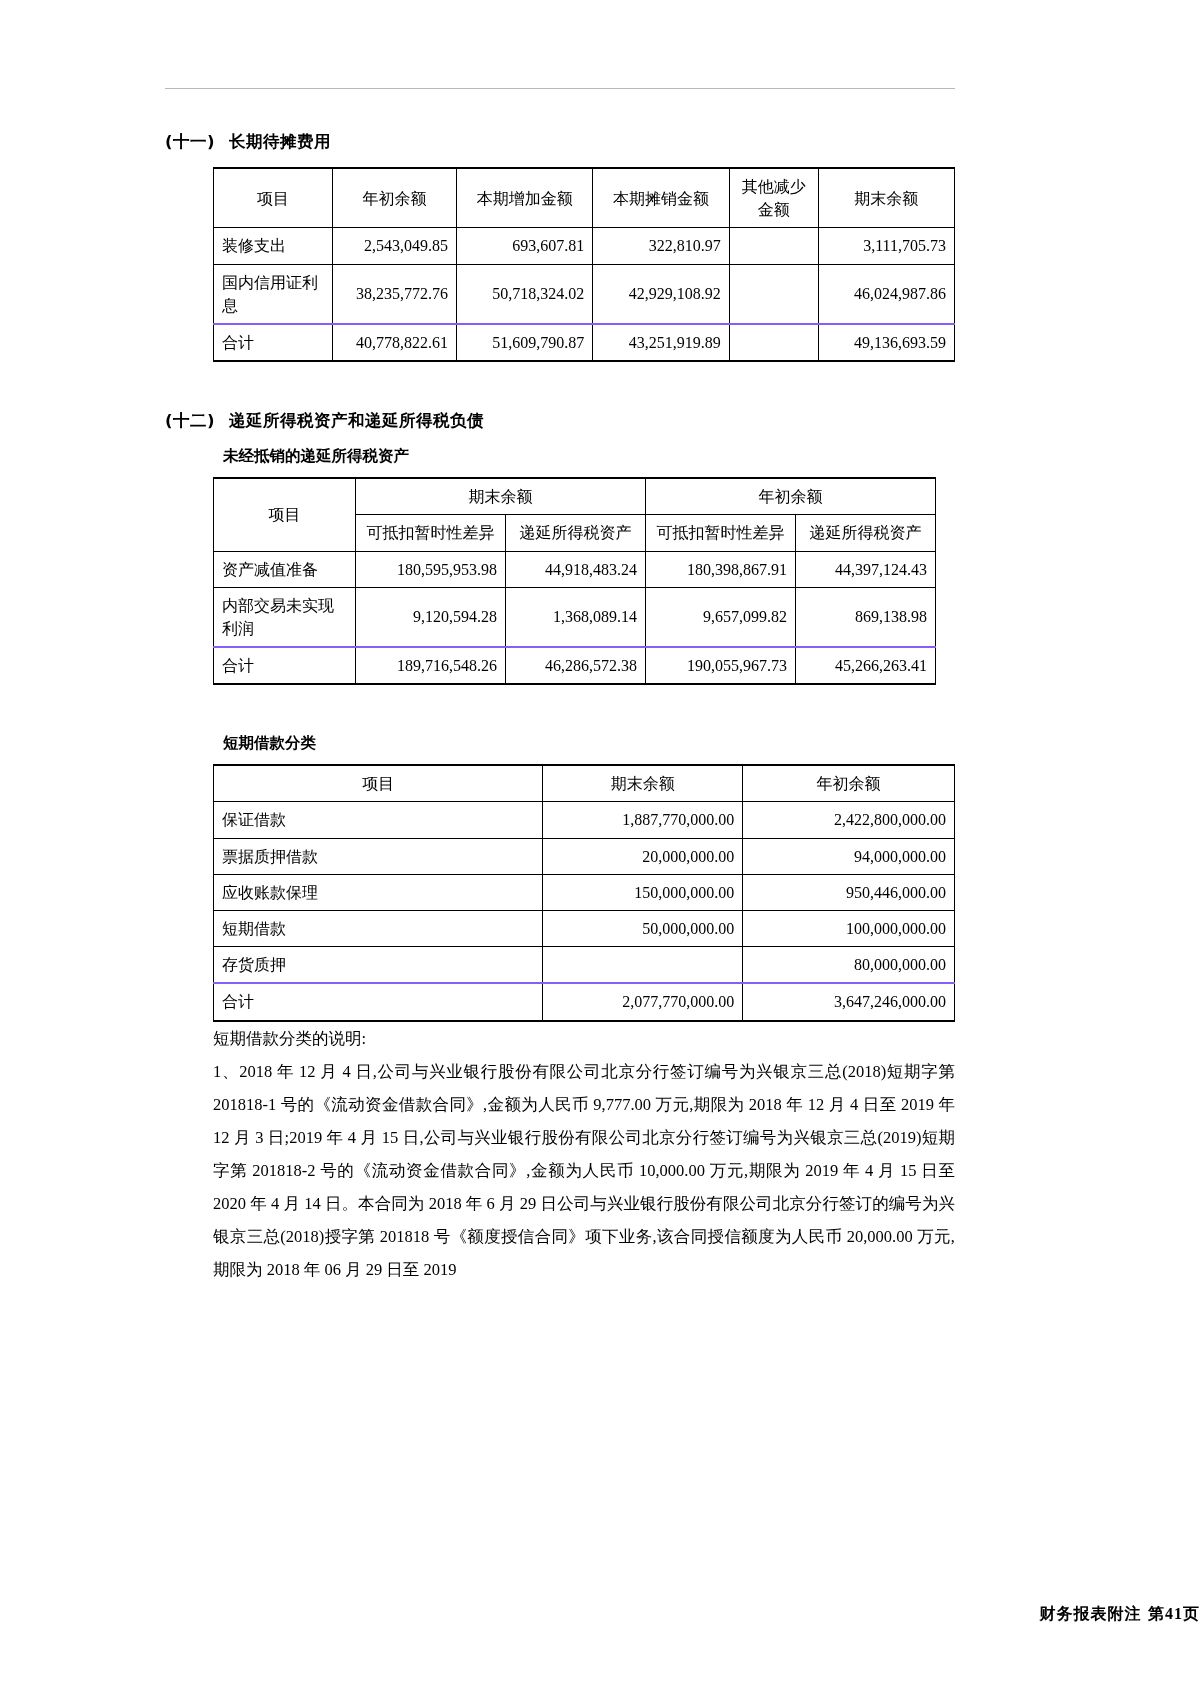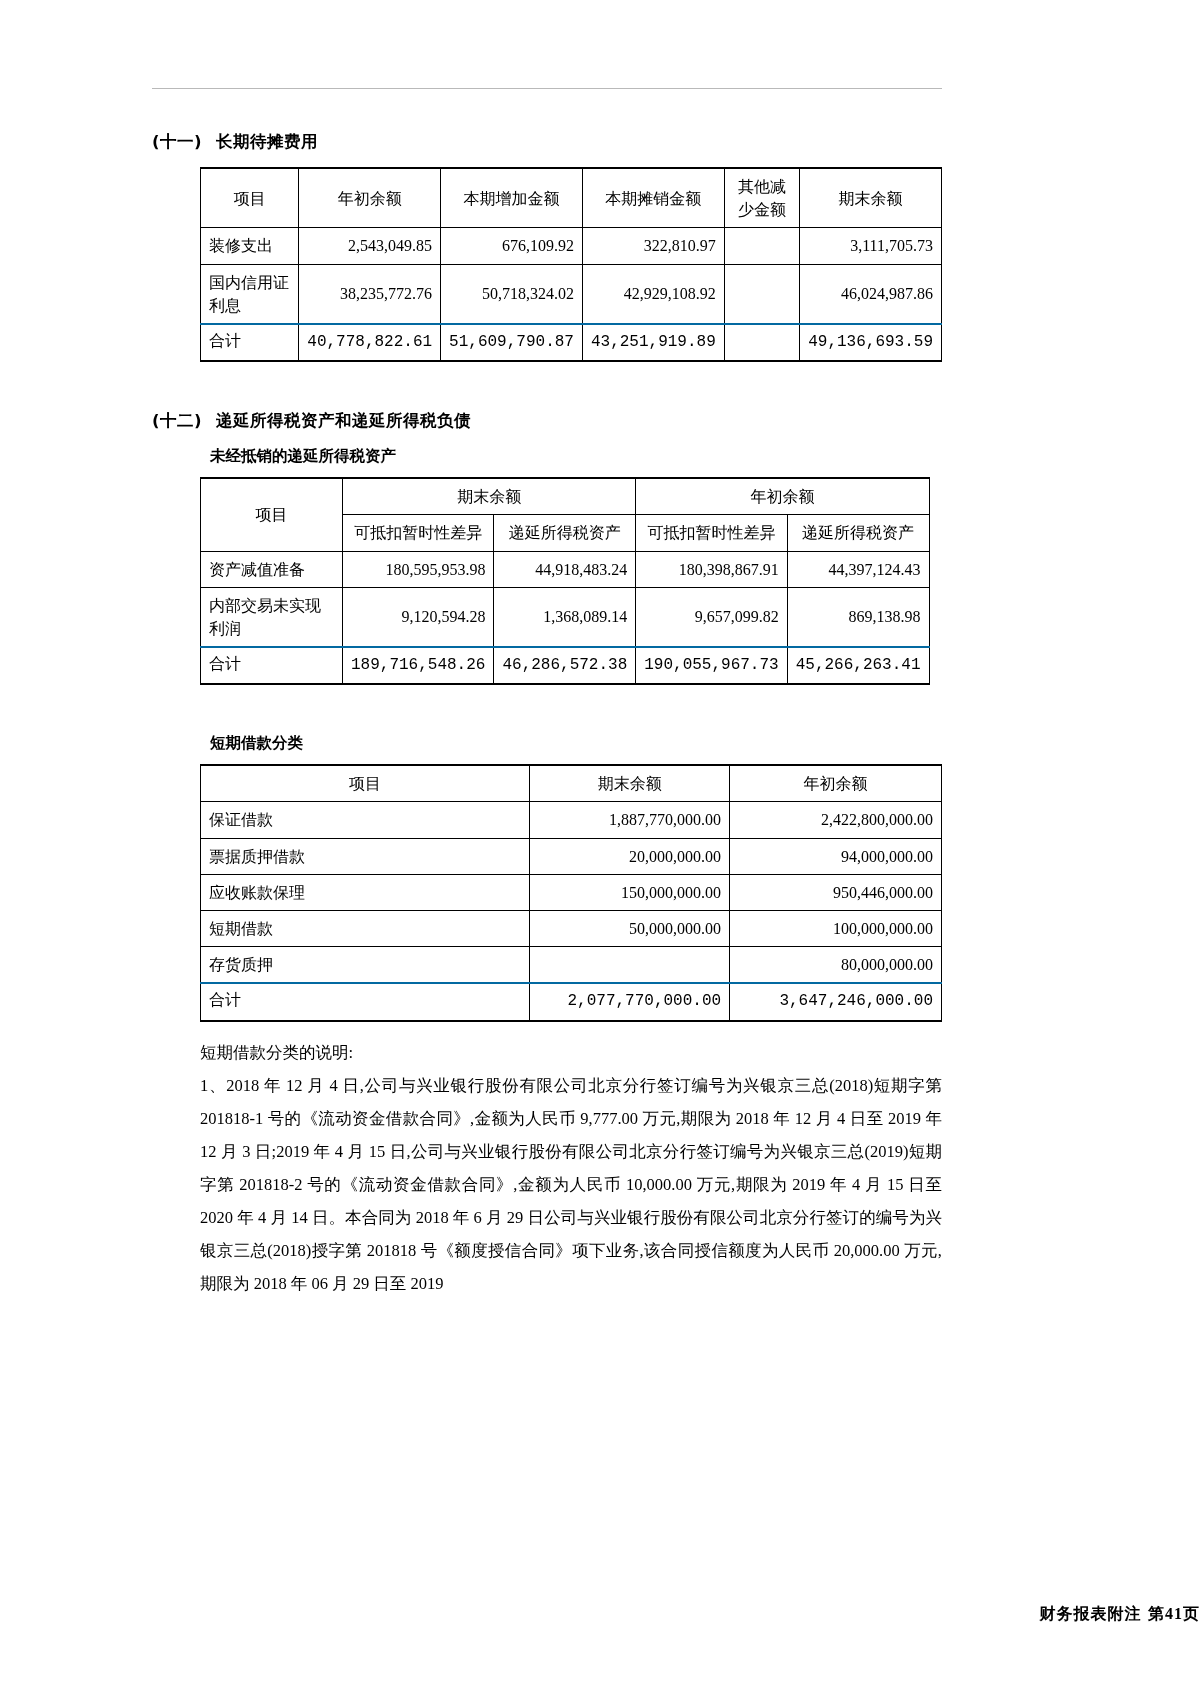--- a/index.html
+++ b/index.html
@@ -17,21 +17,21 @@
   }
   .page {
     position: relative;
     width: 1200px;
     height: 1697px;
     box-sizing: border-box;
     padding: 0;
   }
   .content {
     position: absolute;
-    left: 152px;
+    left: 165px;
     top: 88px;
     width: 790px;
   }
   .top-rule {
     border-top: 1px solid #b9b9b9;
     width: 790px;
     margin: 0 0 42px 0;
   }
   .section-head {
     font-family: "DejaVu Sans", sans-serif;
@@ -67,36 +67,35 @@
   .tbl .hdr td {
     text-align: center;
   }
   .tbl .topline td {
     border-top: 2.5px solid #000;
   }
   .tbl .botline td {
     border-bottom: 2.5px solid #000;
   }
   .tbl .totalrow td {
-    border-top: 2px solid #0369a1;
-    font-family: Liberation Mono, monospace;
+    border-top: 2px solid #8b5cf6;
   }
   .num-cell { text-align: right; white-space: nowrap; }
   .ctr { text-align: left; }
   .left { text-align: left; }
   .gap-lg { height: 48px; }
   .para {
     font-size: 16.5px;
     line-height: 2.0;
     margin: 0 0 0 48px;
     width: 742px;
     text-align: justify;
     text-justify: inter-ideograph;
   }
-  .para.first { margin-top: 14px; }
+  .para.first { }
   .footer {
     position: absolute;
     left: 0;
     right: 0;
     bottom: 72px;
     text-align: right;
     font-family: "DejaVu Sans", sans-serif;
     font-weight: bold;
     font-size: 16px;
     letter-spacing: 1px;
@@ -130,21 +129,21 @@
           <td>项目</td>
           <td>年初余额</td>
           <td>本期增加金额</td>
           <td>本期摊销金额</td>
           <td>其他减少金额</td>
           <td>期末余额</td>
         </tr>
         <tr>
           <td class="ctr">装修支出</td>
           <td class="num-cell">2,543,049.85</td>
-          <td class="num-cell">676,109.92</td>
+          <td class="num-cell">693,607.81</td>
           <td class="num-cell">322,810.97</td>
           <td class="num-cell"></td>
           <td class="num-cell">3,111,705.73</td>
         </tr>
         <tr>
           <td class="left">国内信用证利息</td>
           <td class="num-cell">38,235,772.76</td>
           <td class="num-cell">50,718,324.02</td>
           <td class="num-cell">42,929,108.92</td>
           <td class="num-cell"></td>

